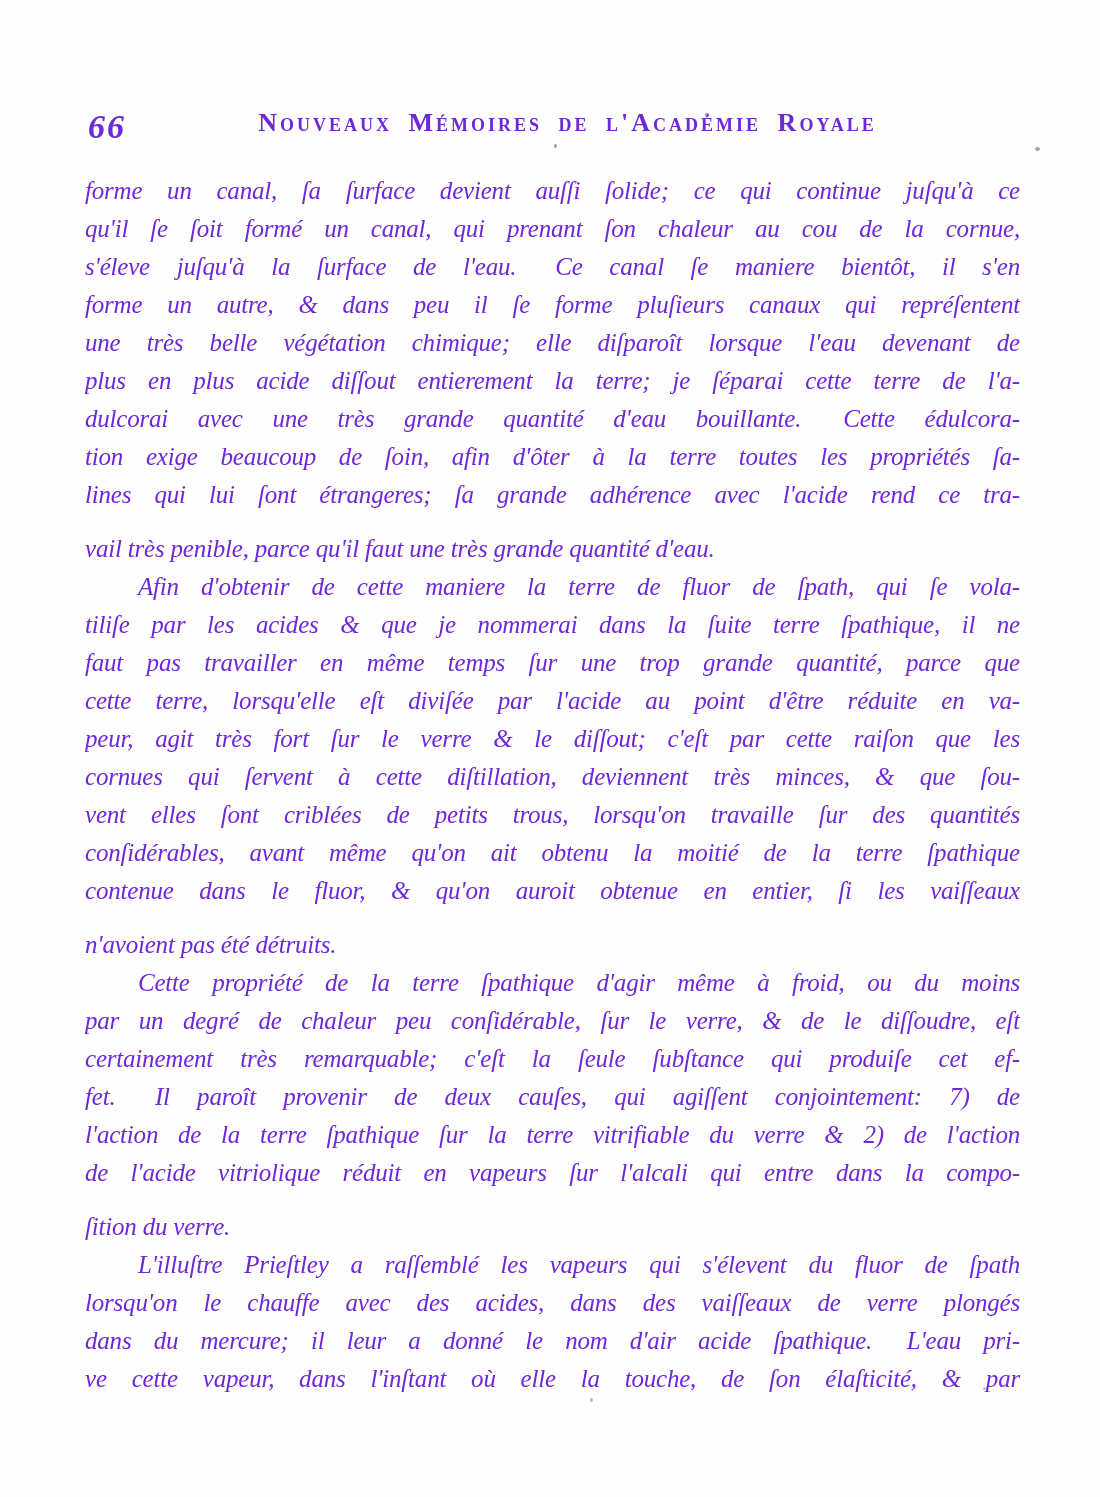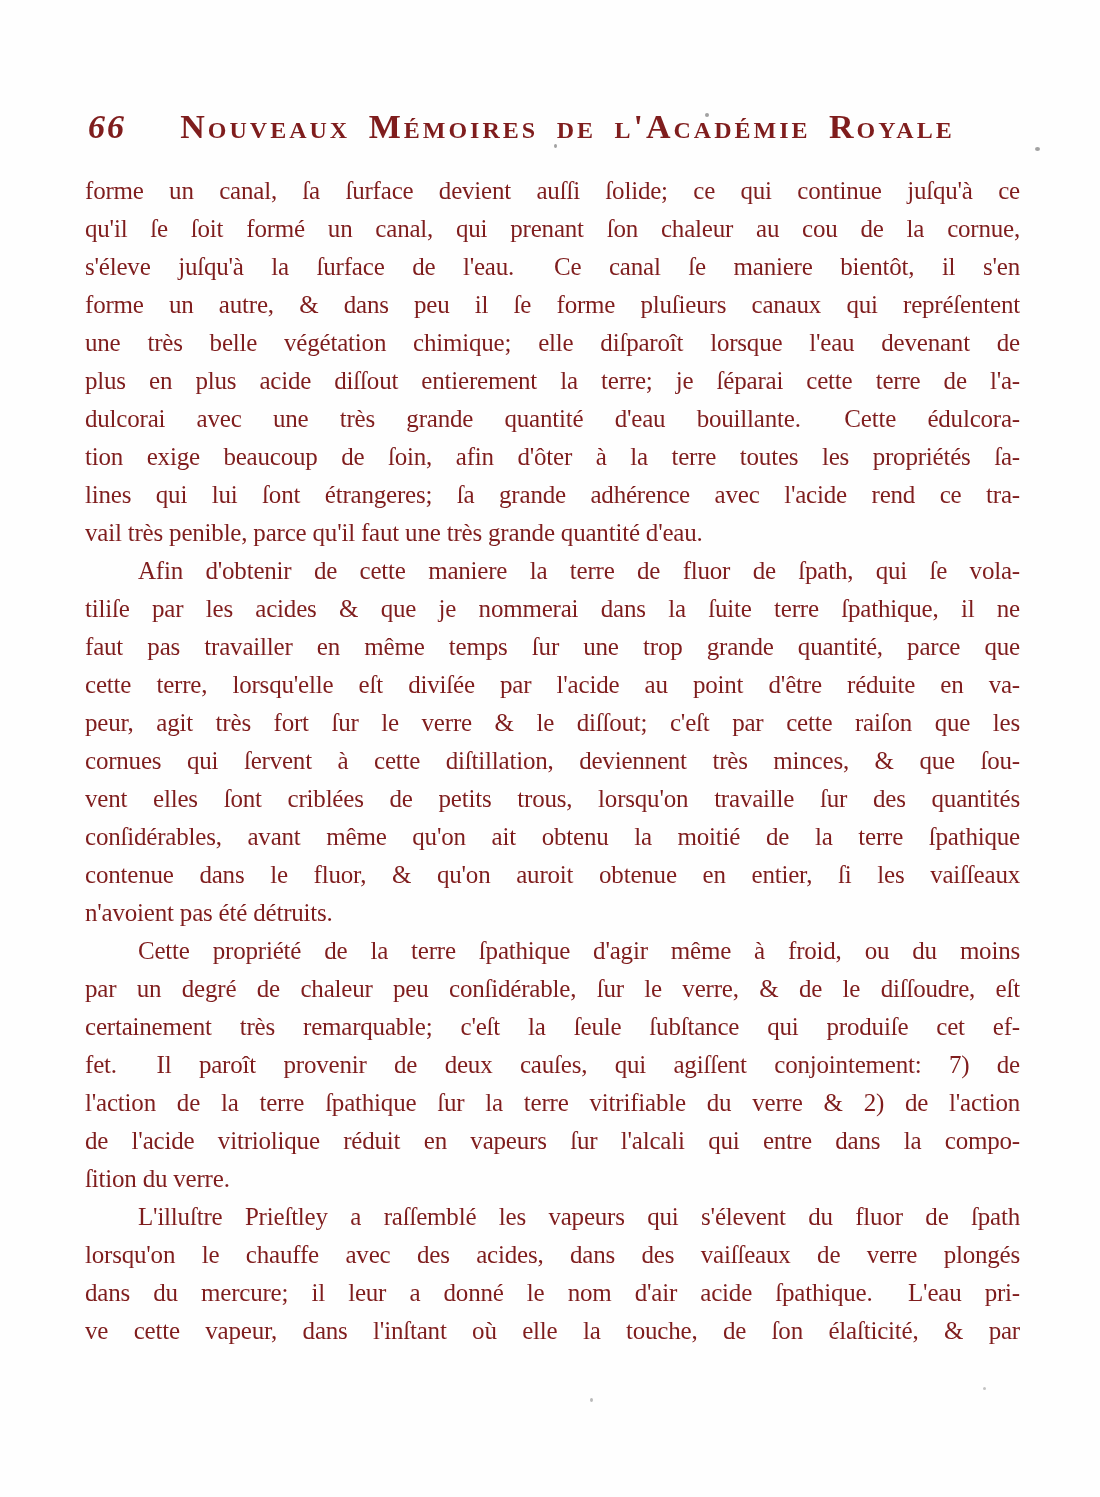--- a/index.html
+++ b/index.html
@@ -8,21 +8,21 @@
     background: #e8e8e8;
   }
   .page {
     position: relative;
     width: 1100px;
     height: 1497px;
     margin: 0 auto;
     background: #fefefe;
     box-sizing: border-box;
     padding: 108px 80px 0 85px;
-    color: #7f1d1d;
+    color: #6d28d9;
     font-family: "Liberation Serif", "DejaVu Serif", serif;
     overflow: hidden;
   }
   .header {
     position: relative;
     height: 48px;
     margin-bottom: 16px;
     white-space: nowrap;
   }
   .pagenum {
@@ -32,41 +32,43 @@
     font-size: 34px;
     font-style: italic;
     font-weight: bold;
     letter-spacing: 2px;
   }
   .header-title {
     display: block;
     text-align: center;
     font-variant: small-caps;
     font-weight: bold;
-    font-size: 34px;
+    font-size: 26px;
     letter-spacing: 3px;
     word-spacing: 7px;
     padding-left: 30px;
   }
   .text-block {
     width: 935px;
+    font-style: italic;
   }
   .line {
     height: 38px;
     line-height: 38px;
     font-size: 25px;
     letter-spacing: -0.2px;
     text-align: justify;
     text-align-last: justify;
     overflow: hidden;
     white-space: nowrap;
   }
   .line.no-justify {
     text-align: left;
     text-align-last: left;
+    margin-top: 16px;
   }
   .line.indent {
     text-indent: 53px;
   }
   .speck {
     position: absolute;
     background: #555;
     border-radius: 50%;
     width: 4px;
     height: 4px;

